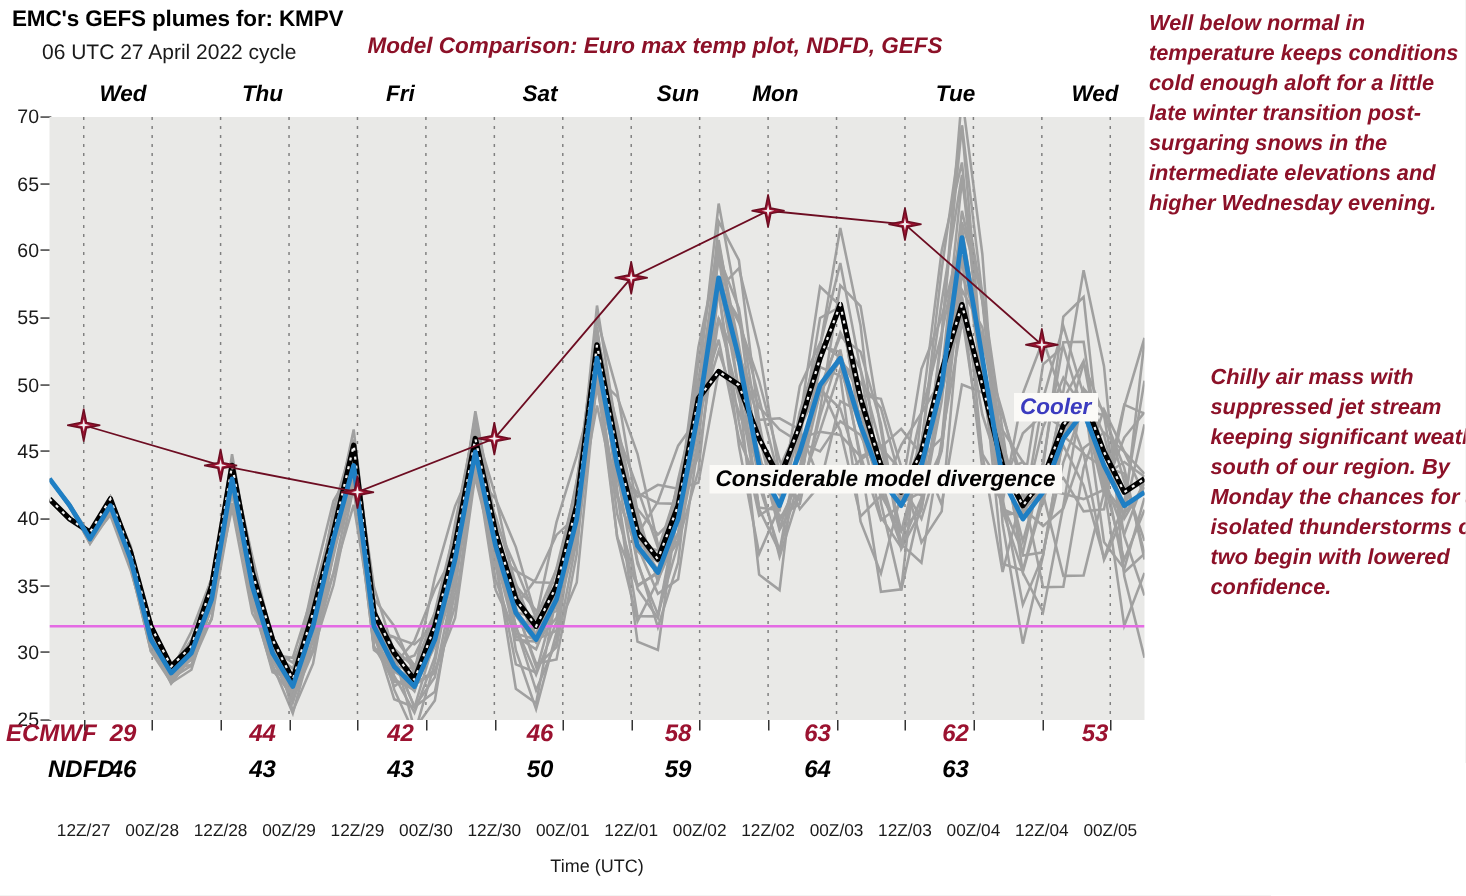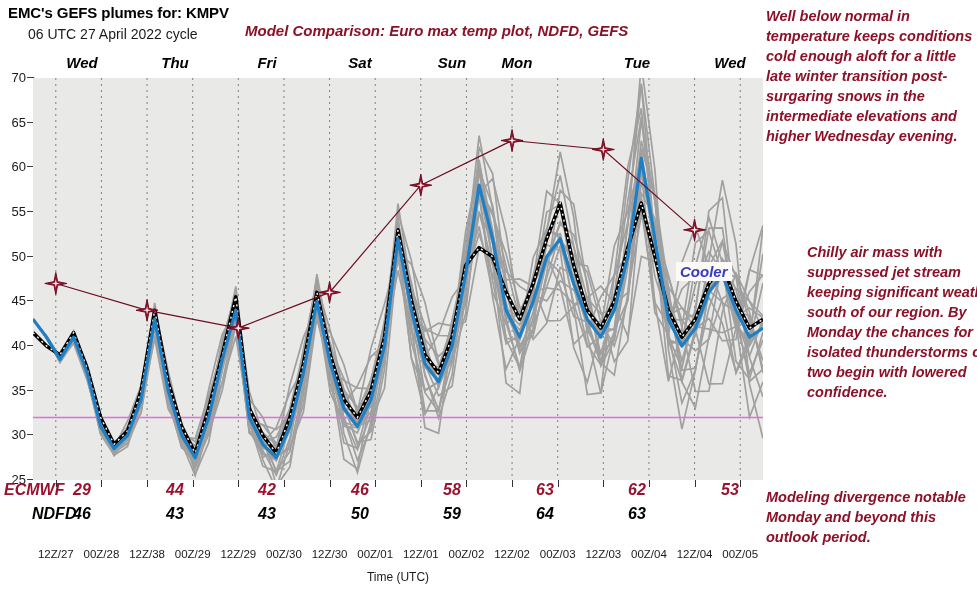--- a/index.html
+++ b/index.html
@@ -218,20 +218,21 @@
           <path d="M479.06,51.53L480.90,60.69L490.06,62.53L480.90,64.37L479.06,73.53L477.22,64.37L468.06,62.53L477.22,60.69Z" fill="#9b1230" stroke="#6d0d22" stroke-width="1"></path>
           <path d="M479.06,58.33L479.84,61.76L483.26,62.53L479.84,63.31L479.06,66.73L478.28,63.31L474.86,62.53L478.28,61.76Z" fill="#f3eef0"></path>
           <path d="M570.31,60.47L572.15,69.63L581.31,71.47L572.15,73.31L570.31,82.47L568.47,73.31L559.31,71.47L568.47,69.63Z" fill="#9b1230" stroke="#6d0d22" stroke-width="1"></path>
           <path d="M570.31,67.27L571.09,70.69L574.51,71.47L571.09,72.24L570.31,75.67L569.53,72.24L566.11,71.47L569.53,70.69Z" fill="#f3eef0"></path>
           <path d="M661.56,140.87L663.40,150.03L672.56,151.87L663.40,153.71L661.56,162.87L659.72,153.71L650.56,151.87L659.72,150.03Z" fill="#9b1230" stroke="#6d0d22" stroke-width="1"></path>
           <path d="M661.56,147.67L662.34,151.09L665.76,151.87L662.34,152.64L661.56,156.07L660.78,152.64L657.36,151.87L660.78,151.09Z" fill="#f3eef0"></path>
         </g>
     </svg>
   </div>
 
+  <div class="abs callout" id="callout-divergence">Considerable model divergence</div>
   <div class="abs callout" id="callout-cooler">Cooler</div>
 
   <div class="abs row-name" id="ecmwf-row-label">ECMWF</div>
   <div class="abs row-name" id="ndfd-row-label">NDFD</div>
   <div id="value-holder">
       <div class="abs val-ecmwf" style="left: 52px;">29</div>
       <div class="abs val-ecmwf" style="left: 145px;">44</div>
       <div class="abs val-ecmwf" style="left: 237px;">42</div>
       <div class="abs val-ecmwf" style="left: 330px;">46</div>
       <div class="abs val-ecmwf" style="left: 422px;">58</div>
@@ -245,21 +246,21 @@
       <div class="abs val-ndfd" style="left: 422px;">59</div>
       <div class="abs val-ndfd" style="left: 515px;">64</div>
       <div class="abs val-ndfd" style="left: 607px;">63</div>
     </div>
 
   <div id="xtick-holder">
       <div class="abs xtick-label" style="left: 27.8125px;">12Z/27</div>
       <div class="abs" style="left: 55.8125px; top: 480px; width: 1px; height: 7px; background: rgb(51, 51, 51);"></div>
       <div class="abs xtick-label" style="left: 73.4375px;">00Z/28</div>
       <div class="abs" style="left: 101.438px; top: 480px; width: 1px; height: 7px; background: rgb(51, 51, 51);"></div>
-      <div class="abs xtick-label" style="left: 119.062px;">12Z/38</div>
+      <div class="abs xtick-label" style="left: 119.062px;">12Z/28</div>
       <div class="abs" style="left: 147.062px; top: 480px; width: 1px; height: 7px; background: rgb(51, 51, 51);"></div>
       <div class="abs xtick-label" style="left: 164.688px;">00Z/29</div>
       <div class="abs" style="left: 192.688px; top: 480px; width: 1px; height: 7px; background: rgb(51, 51, 51);"></div>
       <div class="abs xtick-label" style="left: 210.312px;">12Z/29</div>
       <div class="abs" style="left: 238.312px; top: 480px; width: 1px; height: 7px; background: rgb(51, 51, 51);"></div>
       <div class="abs xtick-label" style="left: 255.938px;">00Z/30</div>
       <div class="abs" style="left: 283.938px; top: 480px; width: 1px; height: 7px; background: rgb(51, 51, 51);"></div>
       <div class="abs xtick-label" style="left: 301.562px;">12Z/30</div>
       <div class="abs" style="left: 329.562px; top: 480px; width: 1px; height: 7px; background: rgb(51, 51, 51);"></div>
       <div class="abs xtick-label" style="left: 347.188px;">00Z/01</div>
@@ -278,15 +279,14 @@
       <div class="abs" style="left: 648.938px; top: 480px; width: 1px; height: 7px; background: rgb(51, 51, 51);"></div>
       <div class="abs xtick-label" style="left: 666.562px;">12Z/04</div>
       <div class="abs" style="left: 694.562px; top: 480px; width: 1px; height: 7px; background: rgb(51, 51, 51);"></div>
       <div class="abs xtick-label" style="left: 712.188px;">00Z/05</div>
       <div class="abs" style="left: 740.188px; top: 480px; width: 1px; height: 7px; background: rgb(51, 51, 51);"></div>
     </div>
   <div class="abs" id="x-axis-title">Time (UTC)</div>
 
   <div class="abs commentary" id="commentary-1">Well below normal in temperature keeps conditions cold enough aloft for a little late winter transition post-surgaring snows in the intermediate elevations and higher Wednesday evening.</div>
   <div class="abs commentary" id="commentary-2">Chilly air mass with suppressed jet stream keeping significant weather south of our region. By Monday the chances for an isolated thunderstorms cell or two begin with lowered confidence.</div>
-  <div class="abs commentary" id="commentary-3">Modeling divergence notable Monday and beyond this outlook period.</div>
 
 </div>
 
 </body></html>

